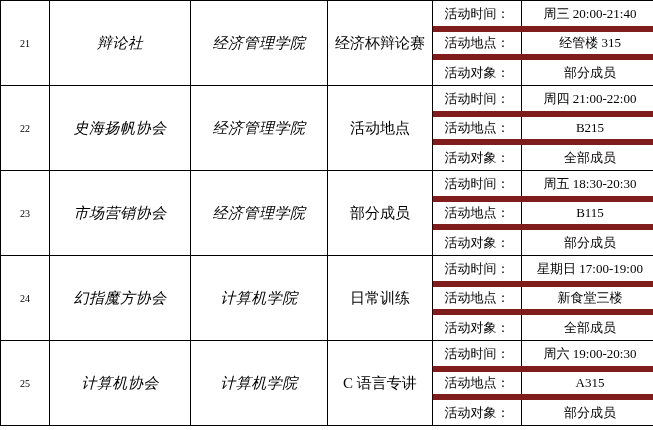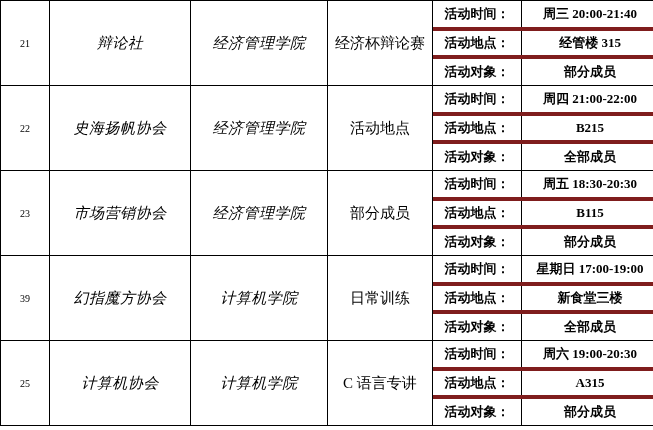--- a/index.html
+++ b/index.html
@@ -58,27 +58,26 @@
     vertical-align: top;
   }
   table.detail {
     border-collapse: collapse;
     width: 100%;
     table-layout: fixed;
   }
   table.detail td {
     border: none;
     padding: 0;
-    font-weight: bold;
   }
   table.detail tr.detail-row {
     height: 28px;
   }
   table.detail tr.detail-row + tr.detail-row td {
-    border-top: 4px solid #7f1d1d;
+    border-top: 6px solid #7f1d1d;
   }
   td.detail-label {
     width: 88px;
     text-align: center;
     font-size: 13px;
     white-space: nowrap;
     border-right: 1px solid #000000 !important;
     padding: 0 2px;
   }
   td.detail-value {
@@ -189,21 +188,21 @@
                 <td class="detail-label">活动对象：</td>
                 <td class="detail-value">部分成员</td>
               </tr>
             </tbody>
           </table>
         </td>
       </tr>
 
       <tr class="table-row">
         <td class="col-idx">
-          <div class="idx-text">39</div>
+          <div class="idx-text">24</div>
         </td>
         <td class="col-club">
           <div class="cell-text">幻指魔方协会</div>
         </td>
         <td class="col-college">
           <div class="cell-text">计算机学院</div>
         </td>
         <td class="col-name">
           <div class="name-text">日常训练</div>
         </td>

